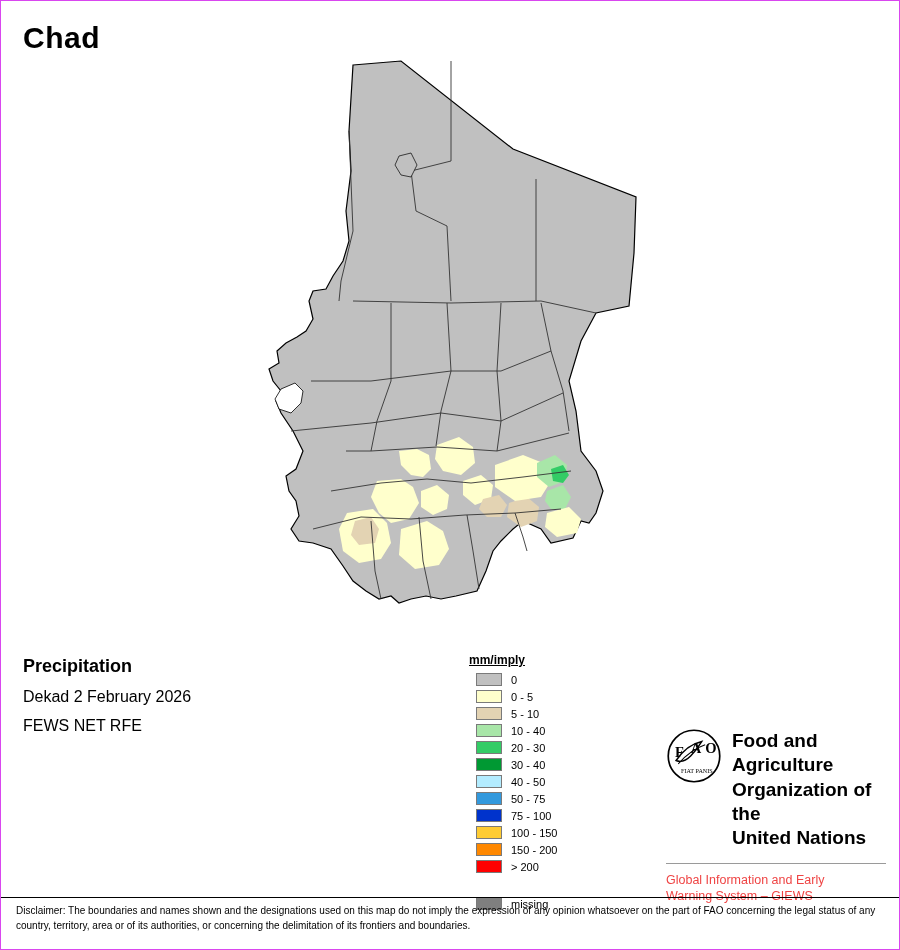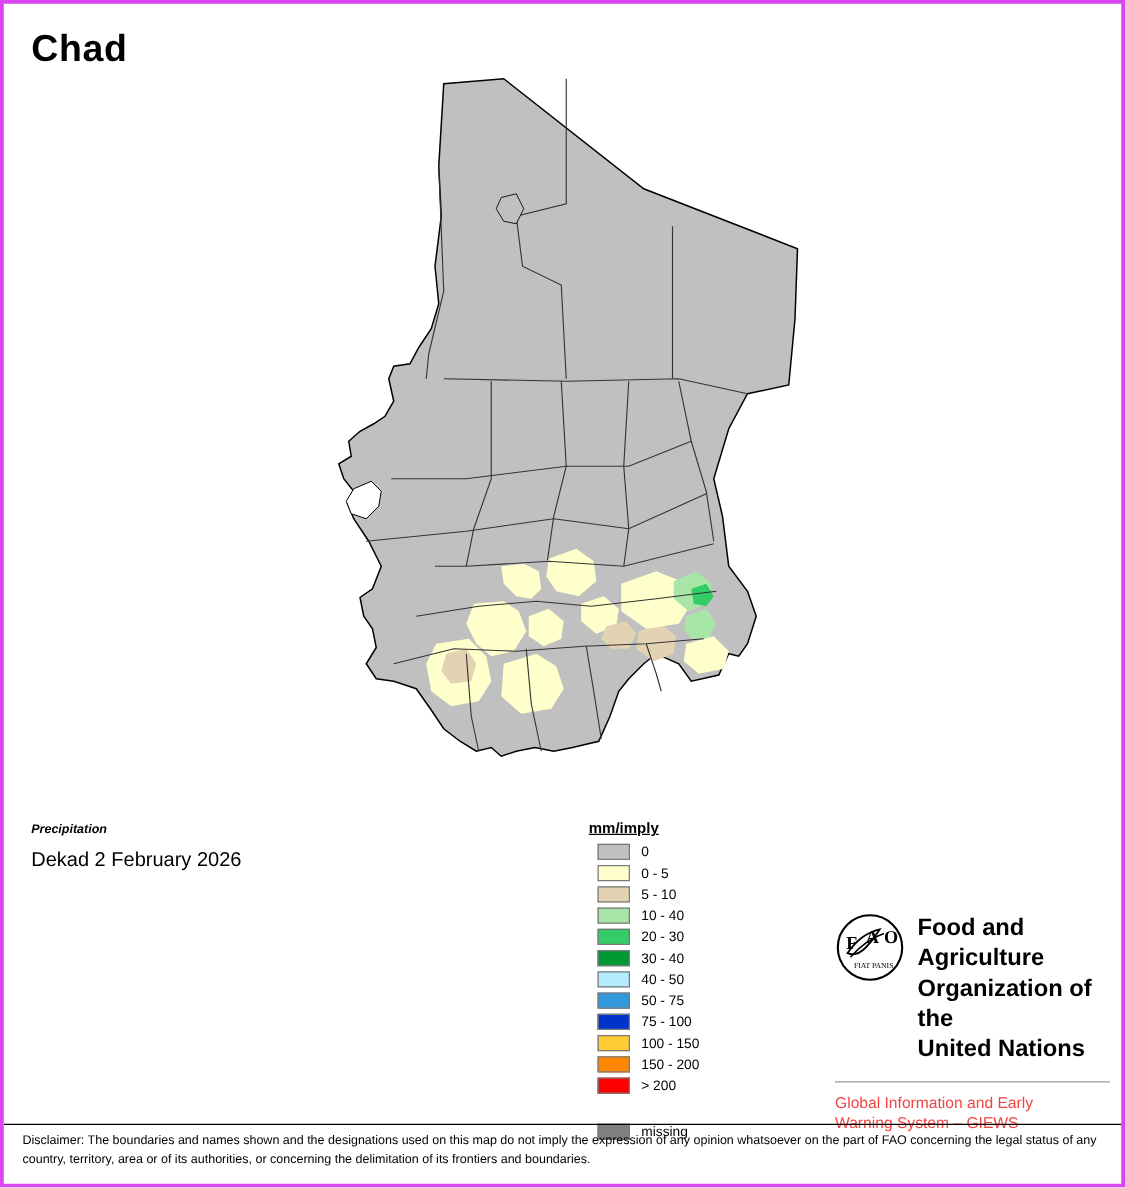--- a/index.html
+++ b/index.html
@@ -8,21 +8,21 @@
     background: #ffffff;
   }
   body {
     font-family: "Liberation Sans", sans-serif;
   }
   #page {
     position: relative;
     width: 900px;
     height: 950px;
     background: #ffffff;
-    border: 3px solid #d946ef;
+    border: 1px solid #d946ef;
     box-sizing: border-box;
     overflow: hidden;
   }
   #title {
     position: absolute;
     left: 22px;
     top: 20px;
     font-size: 30px;
     font-weight: bold;
     color: #000000;
@@ -44,25 +44,24 @@
   }
 
   
   #info {
     position: absolute;
     left: 22px;
     top: 655px;
     width: 400px;
   }
   #info .info-title {
-    font-size: 10px;
+    font-size: 18px;
     font-weight: bold;
     color: #000000;
     margin-bottom: 11px;
-    font-style: italic;
   }
   #info .info-line {
     font-size: 16px;
     color: #000000;
     margin-bottom: 11px;
   }
 
   
   #legend {
     position: absolute;
@@ -216,20 +215,21 @@
       <g>
         <path fill="#ffffff" stroke="#000000" stroke-width="0.8" d="M30,338 L44,332 L52,340 L50,352 L40,362 L28,358 L24,348 Z"></path>
         <path fill="#c0c0c0" stroke="#000000" stroke-width="0.7" d="M148,105 L160,102 L166,114 L160,126 L150,124 L144,114 Z"></path>
       </g>
     </svg>
   </div>
 
   <div id="info">
     <div class="info-title">Precipitation</div>
     <div class="info-line">Dekad 2 February 2026</div>
+    <div class="info-line">FEWS NET RFE</div>
   </div>
 
   <div id="legend">
     <div class="legend-title">mm/imply</div>
 
     <div class="legend-row">
       <span class="legend-swatch" style="background:#c0c0c0"></span>
       <span class="legend-label">0</span>
     </div>
     <div class="legend-row">

